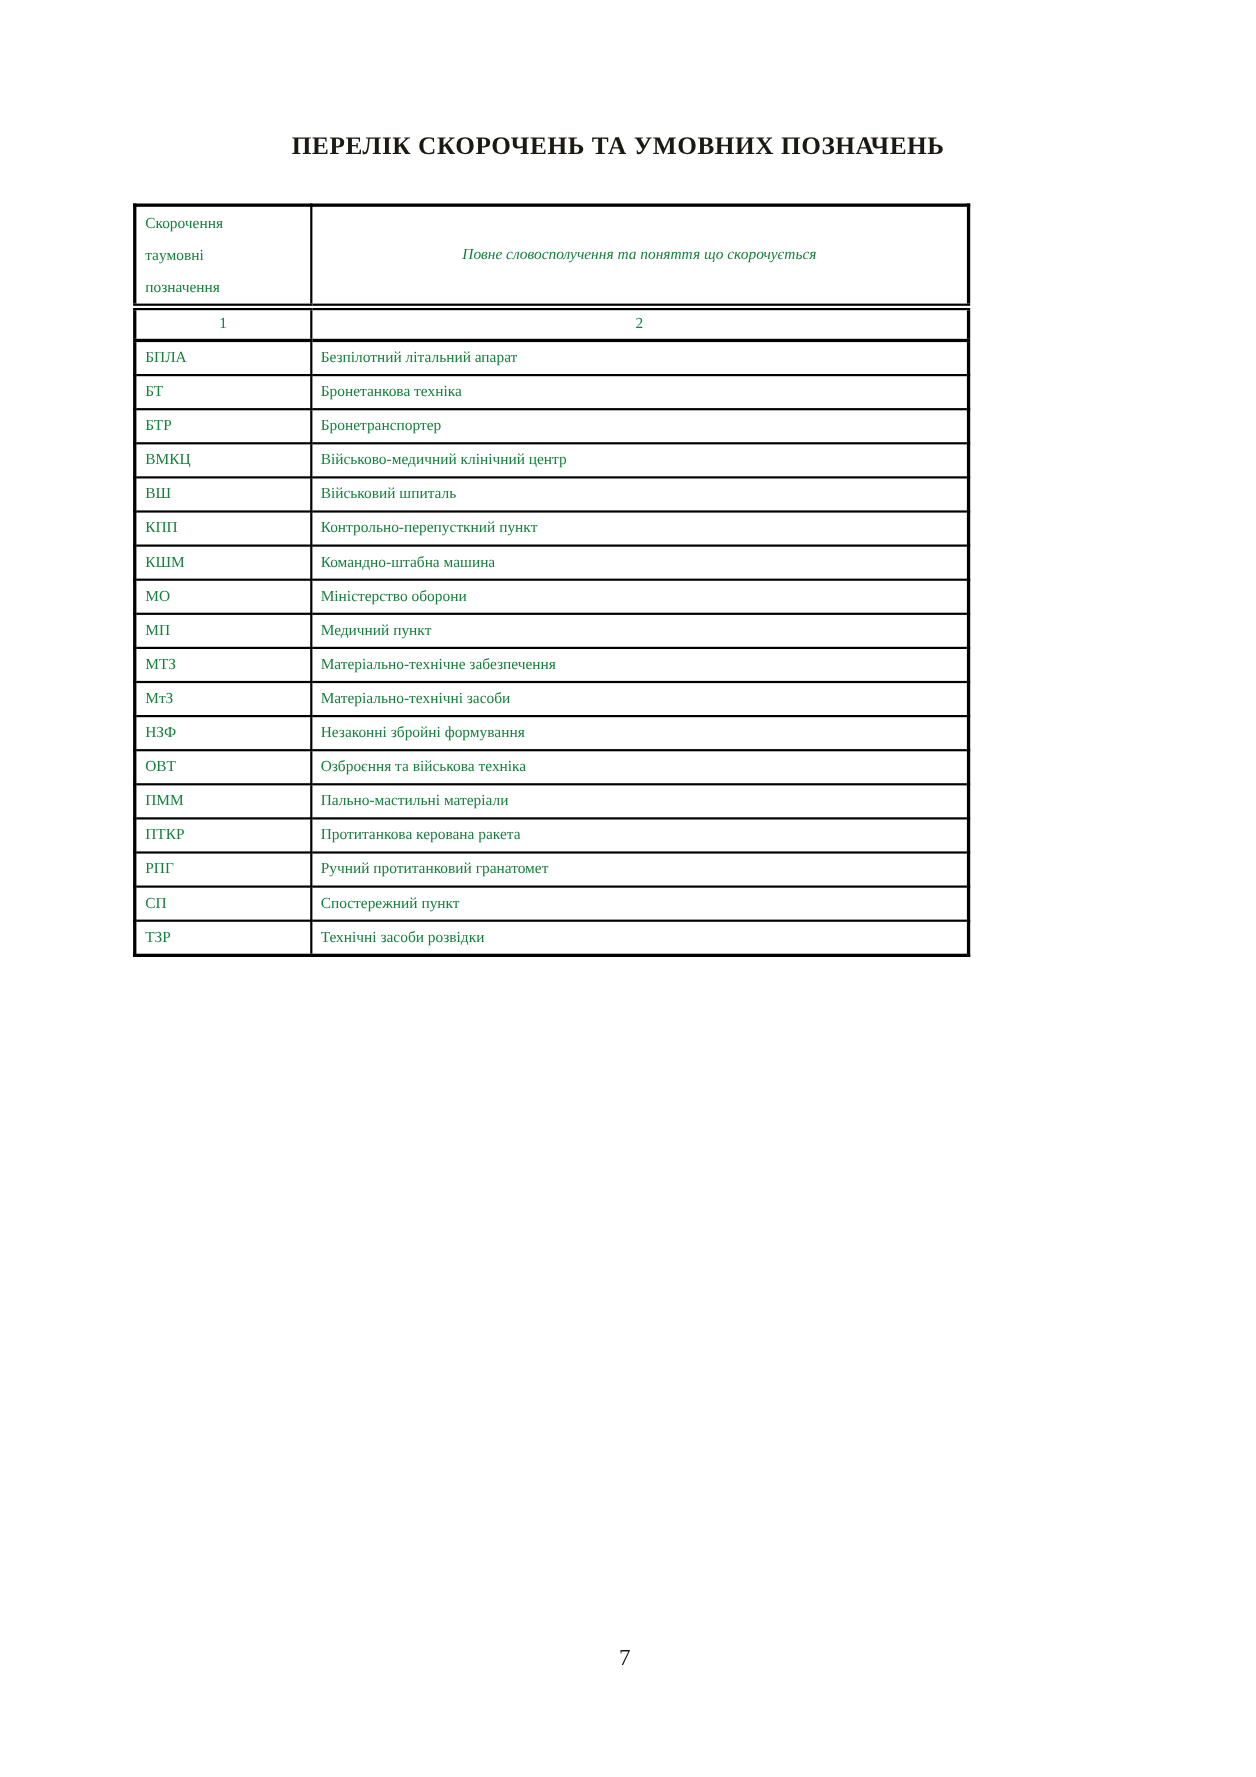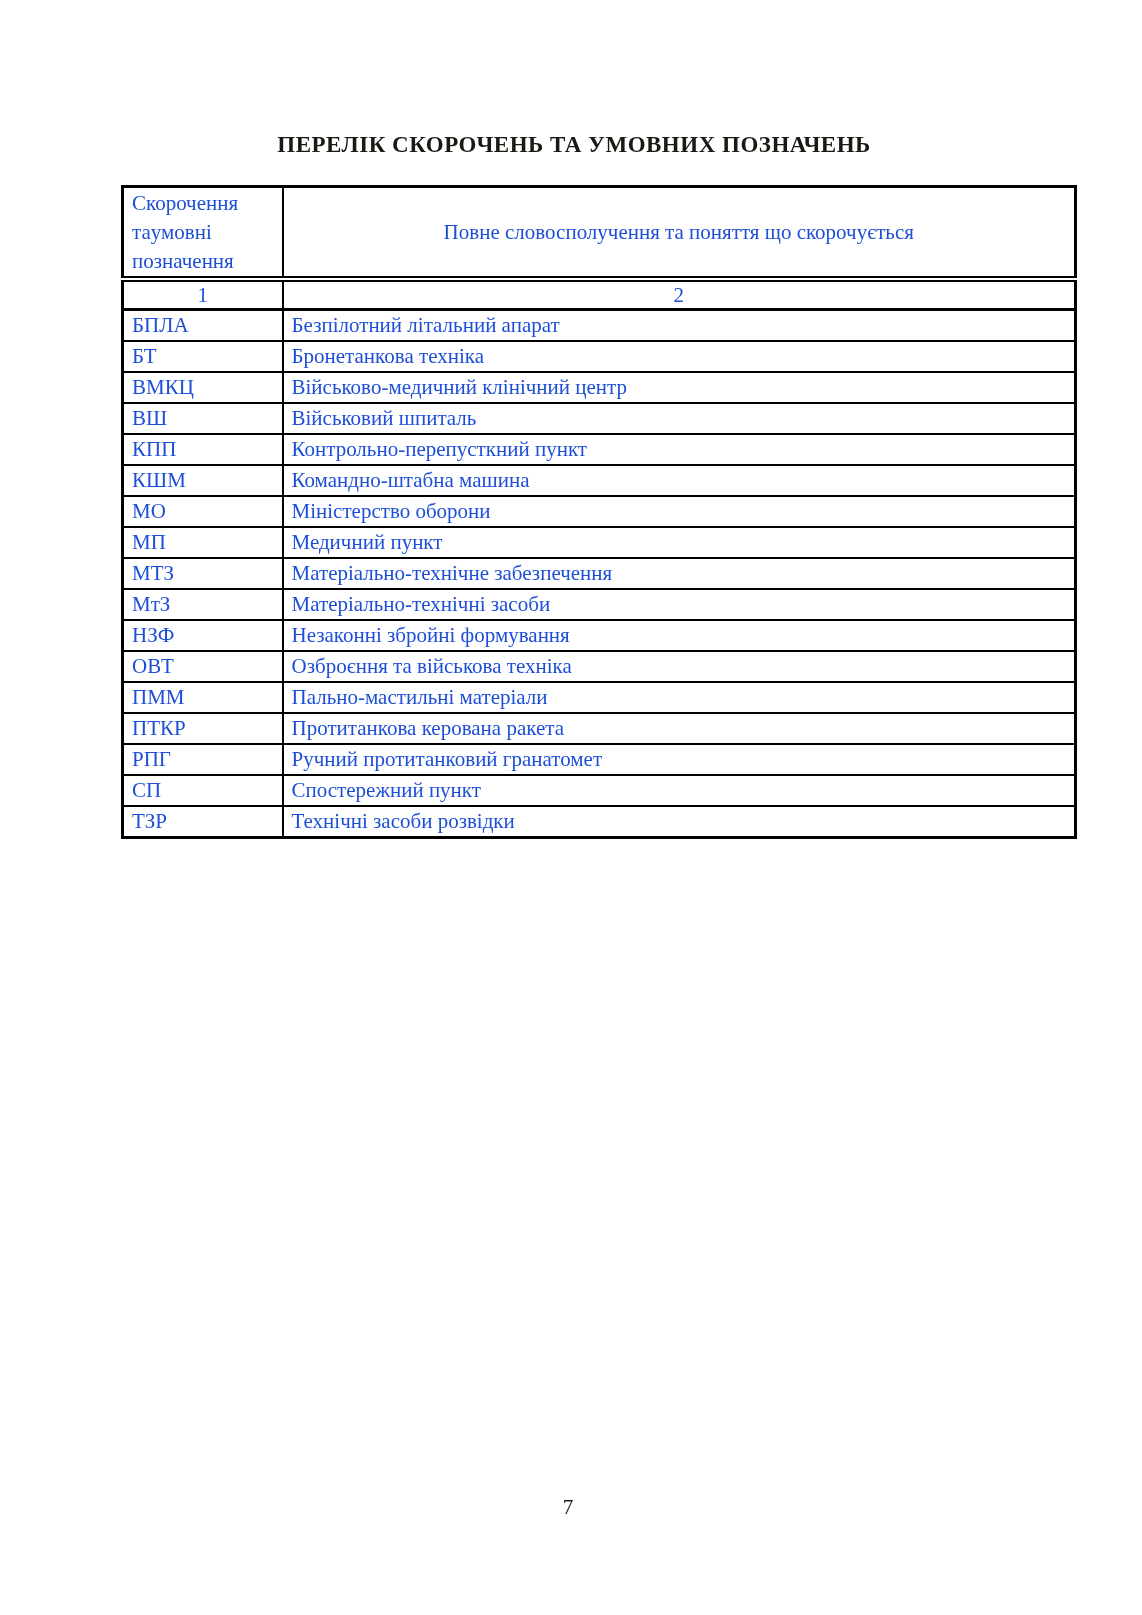--- a/index.html
+++ b/index.html
@@ -15,36 +15,36 @@
     background: #ffffff;
     font-family: "Liberation Serif", "DejaVu Serif", serif;
     color: #1c1914;
     overflow: hidden;
   }
   .title {
     position: absolute;
     left: 122px;
     top: 120px;
     width: 880px;
-    margin: 12px;
+    margin: 0;
     text-align: center;
     font-size: 23px;
     font-weight: bold;
     letter-spacing: 0.5px;
     white-space: nowrap;
   }
   table.abbr-table {
     position: absolute;
     left: 121px;
     top: 185px;
-    width: 956px;
+    width: 761px;
     border-collapse: collapse;
     table-layout: fixed;
-    font-size: 21px;
-    color: #1d4ed8;
+    font-size: 14px;
+    color: #15803d;
   }
   table.abbr-table th,
   table.abbr-table td {
     border: 2px solid #000;
     padding: 0 8px;
     font-weight: normal;
     vertical-align: middle;
   }
   table.abbr-table {
     border: 3px solid #000;
@@ -63,20 +63,21 @@
     display: block;
     line-height: 29px;
     text-align: left;
   }
   th.header-abbr .hline.justify {
     display: flex;
     padding-right: 10px;
   }
   th.header-full {
     text-align: center;
+    font-style: italic;
   }
   tr.index-row td {
     height: 26px;
     text-align: center;
     border-bottom: 3px solid #000;
     line-height: 26px;
   }
   tbody td {
     height: 29px;
     line-height: 29px;
@@ -126,20 +127,24 @@
     <tbody>
         <tr>
     <td class="abbr-cell">БПЛА</td>
     <td class="full-cell">Безпілотний літальний апарат</td>
   </tr>
         <tr>
     <td class="abbr-cell">БТ</td>
     <td class="full-cell">Бронетанкова техніка</td>
   </tr>
         <tr>
+    <td class="abbr-cell">БТР</td>
+    <td class="full-cell">Бронетранспортер</td>
+  </tr>
+        <tr>
     <td class="abbr-cell">ВМКЦ</td>
     <td class="full-cell">Військово-медичний клінічний центр</td>
   </tr>
         <tr>
     <td class="abbr-cell">ВШ</td>
     <td class="full-cell">Військовий шпиталь</td>
   </tr>
         <tr>
     <td class="abbr-cell">КПП</td>
     <td class="full-cell">Контрольно-перепусткний пункт</td>

